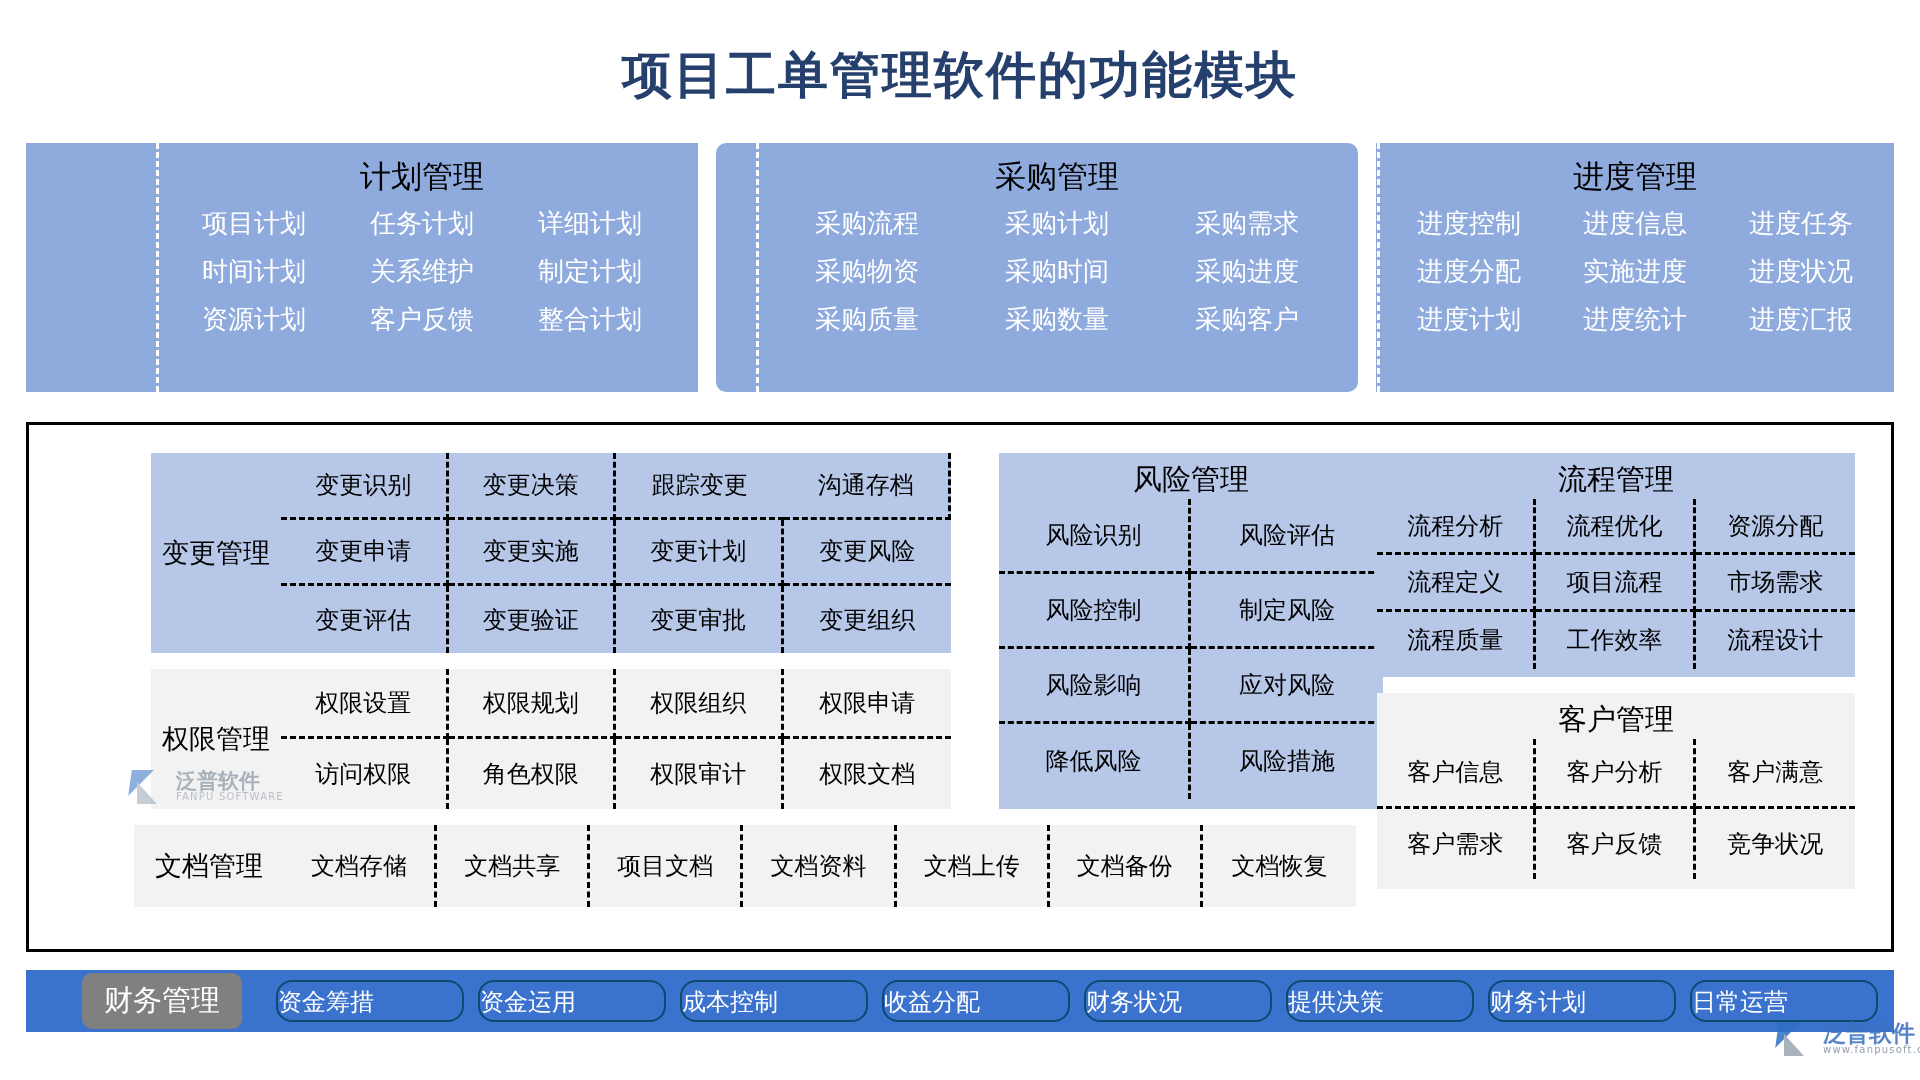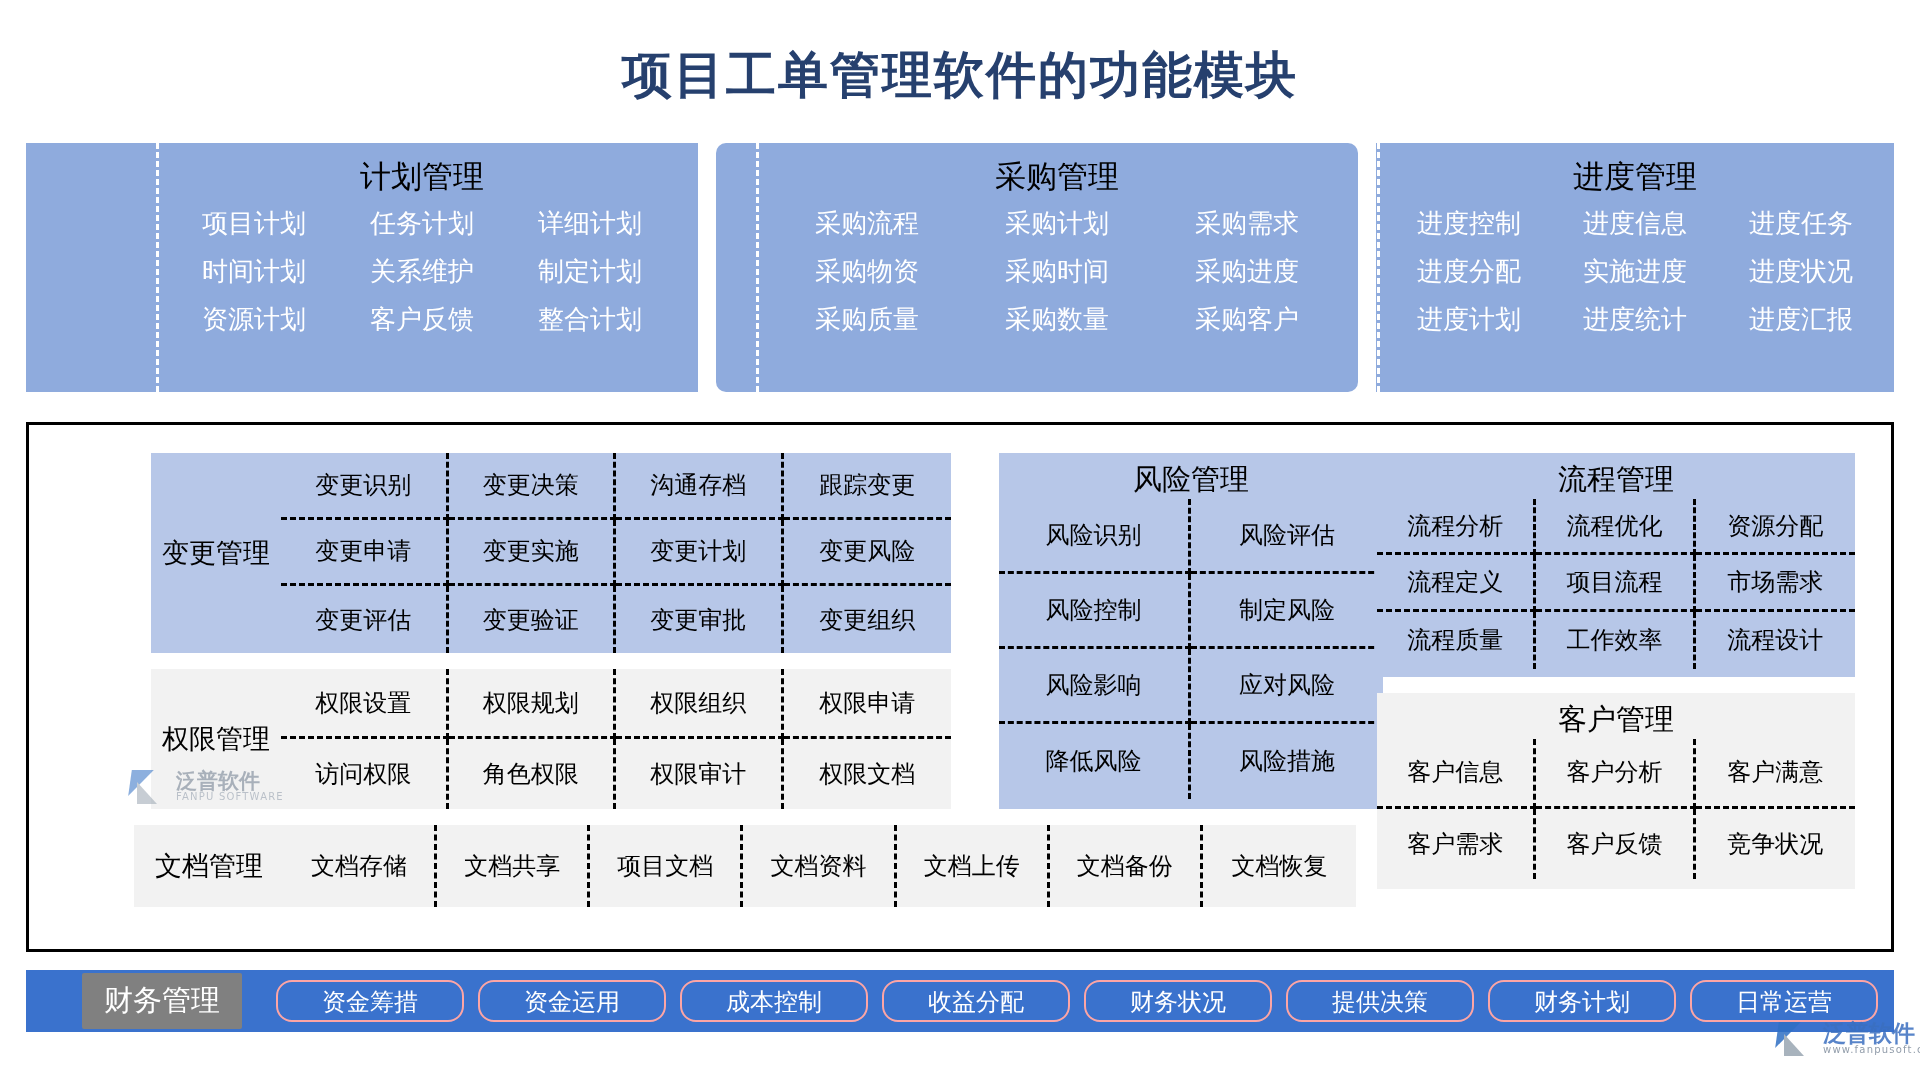--- a/index.html
+++ b/index.html
@@ -213,33 +213,33 @@
     left: 26px; top: 970px;
     width: 1868px; height: 62px;
     background: #3a72cd;
     display: flex; align-items: center;
     padding-left: 56px;
   }
   .finance-label {
     background: #808080;
     color: #ffffff;
     font-size: 29px;
-    border-radius: 2px;
+    border-radius: 10px;
     padding: 8px 22px;
     margin-right: 34px;
     white-space: nowrap;
   }
   .finance-items { display: flex; flex: 1; gap: 14px; padding-right: 16px; }
   .finance-chip {
     flex: 1;
-    border: 2px solid #fca5a5;
+    border: 2px solid #0c4a6e;
     border-radius: 16px;
     color: #ffffff;
     font-size: 24px;
-    text-align: center;
+    text-align: left;
     line-height: 40px;
     height: 42px;
   }
 </style>
 </head>
 <body>
 
 <div id="page">
 
   <div class="page-title">项目工单管理软件的功能模块</div>
@@ -319,22 +319,22 @@
   </div>
 
   <div class="main-box">
 
     <div class="panel panel-blue" id="p-change">
       <div class="cl">
         <div class="label-col row-label">变更管理</div>
         <div class="grid">
           <div class="cell vdash hdash">变更识别</div>
           <div class="cell vdash hdash">变更决策</div>
+          <div class="cell hdash">跟踪变更</div>
           <div class="cell vdash hdash">沟通存档</div>
-          <div class="cell hdash">跟踪变更</div>
 
           <div class="cell vdash hdash">变更申请</div>
           <div class="cell vdash hdash">变更实施</div>
           <div class="cell vdash hdash">变更计划</div>
           <div class="cell hdash">变更风险</div>
 
           <div class="cell vdash">变更评估</div>
           <div class="cell vdash">变更验证</div>
           <div class="cell vdash">变更审批</div>
           <div class="cell">变更组织</div>

